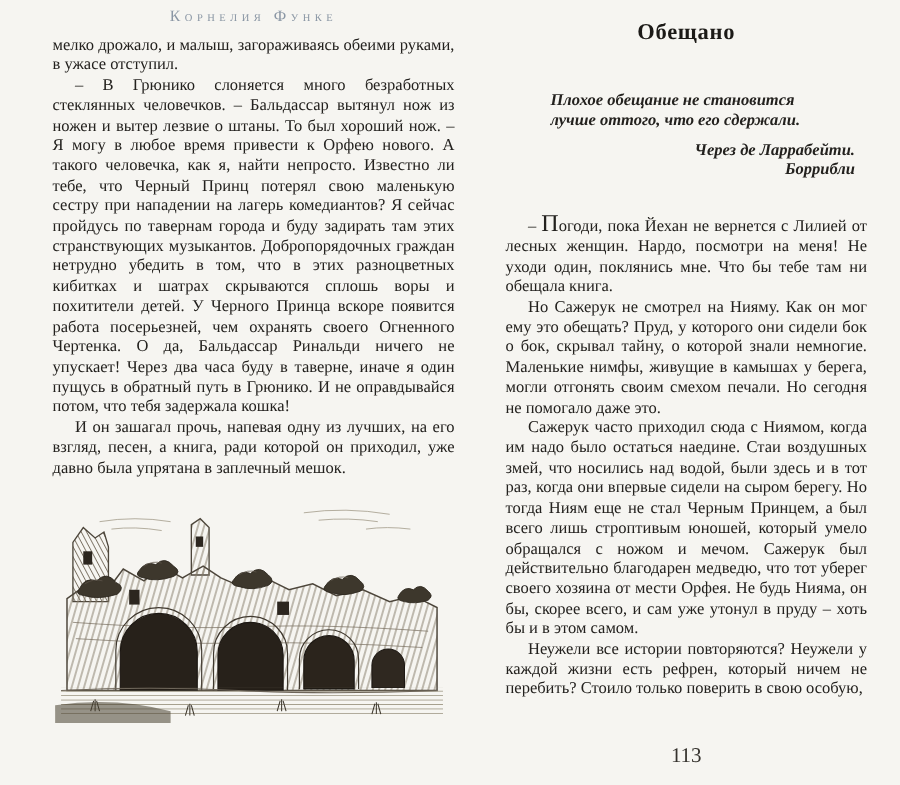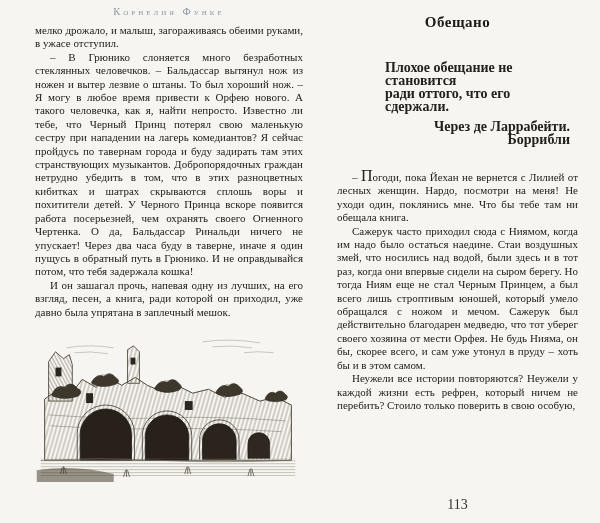--- a/index.html
+++ b/index.html
@@ -43,23 +43,24 @@
   .chapter-title{
     margin:0 0 30px 0;
     font-size:15px;
     font-weight:bold;
     text-align:center;
     letter-spacing:0.5px;
     color:#1c1a17;
   }
 
   .epigraph{
-    margin:0 8px 22px 48px;
+    margin:0 8px 22px 30px;
+    font-style:italic;
     font-weight:bold;
-    font-size:14px;
+    font-size:11px;
     line-height:13px;
   }
   .epigraph p{margin:0;}
   .epi-attr{text-align:right;}
   .epi-attr.first{margin-top:7px;}
 
   .dash{white-space:pre;}
   .initial{font-size:16px;line-height:1;}
 
   .page-number{
@@ -147,25 +148,26 @@
         <path d="M0 152 L0 140 Q40 134 78 144 L78 152 Z" fill="#47402f" opacity="0.55"></path>
       </svg>
     </div>
   </div>
 
   <div class="page right">
     <h1 class="chapter-title">Обещано</h1>
 
     <div class="epigraph">
       <p class="epi-line">Плохое обещание не становится</p>
-      <p class="epi-line">ради оттого, что его сдержали.</p>
+      <p class="epi-line">лучше оттого, что его сдержали.</p>
       <p class="epi-attr first">Через де Ларрабейти.</p>
       <p class="epi-attr">Боррибли</p>
     </div>
 
     <p class="para"><span class="dash">– </span><span class="initial">П</span><span>огоди, пока Йехан не вернется с Лилией от лесных женщин. Нардо, посмотри на меня! Не уходи один, поклянись мне. Что бы тебе там ни обещала книга.</span></p>
 
+    <p class="para">Но Сажерук не смотрел на Нияму. Как он мог ему это обещать? Пруд, у которого они сидели бок о бок, скрывал тайну, о которой знали немногие. Маленькие нимфы, живущие в камышах у берега, могли отгонять своим смехом печали. Но сегодня не помогало даже это.</p>
     <p class="para">Сажерук часто приходил сюда с Ниямом, когда им надо было остаться наедине. Стаи воздушных змей, что носились над водой, были здесь и в тот раз, когда они впервые сидели на сыром берегу. Но тогда Ниям еще не стал Черным Принцем, а был всего лишь строптивым юношей, который умело обращался с ножом и мечом. Сажерук был действительно благодарен медведю, что тот уберег своего хозяина от мести Орфея. Не будь Нияма, он бы, скорее всего, и сам уже утонул в пруду – хоть бы и в этом самом.</p>
     <p class="para">Неужели все истории повторяются? Неужели у каждой жизни есть рефрен, который ничем не перебить? Стоило только поверить в свою особую,</p>
   </div>
 
   <div class="page-number">113</div>
 </div>
 
 </body></html>

